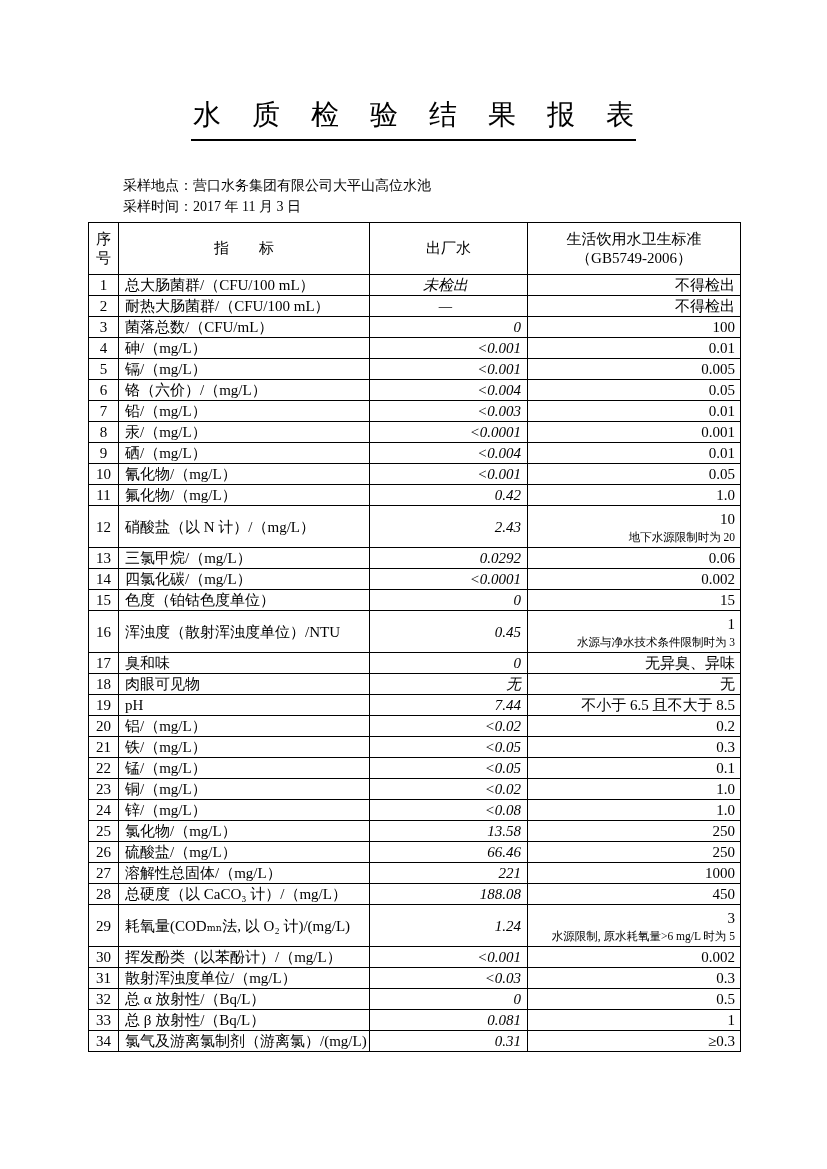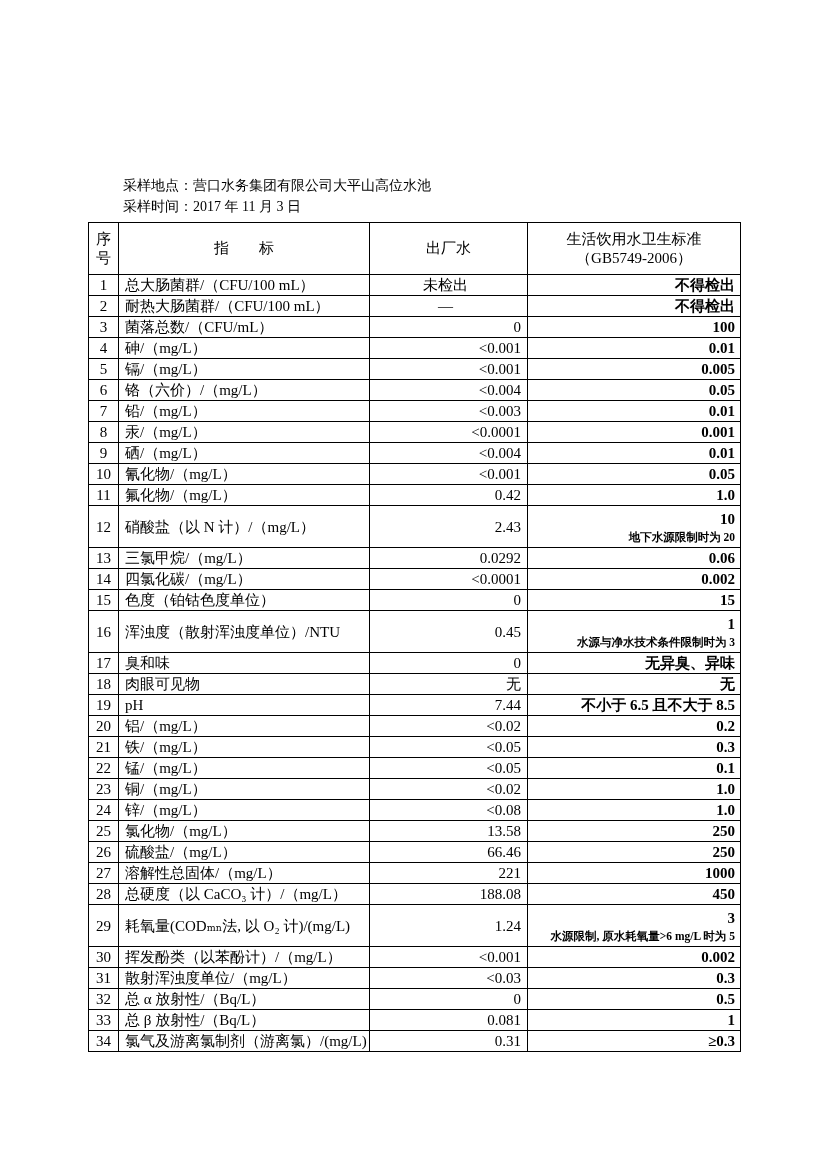--- a/index.html
+++ b/index.html
@@ -60,30 +60,33 @@
     vertical-align: middle;
     overflow: hidden;
   }
   thead tr { height: 52px; }
   thead th { text-align: center; line-height: 19px; }
   tbody tr { height: 20.6px; }
   tbody tr.has-note { height: 42px; }
   tbody td { line-height: 20px; }
   .c-no  { text-align: center; }
   .c-ind { text-align: left;  padding-left: 6px; }
-  .c-val { text-align: right; padding-right: 6px; }
-  .c-std { text-align: right; padding-right: 5px; font-weight: bold; }
+  .c-val { text-align: right; padding-right: 6px; font-style: italic; }
+  .c-std { text-align: right; padding-right: 5px; }
   .std-main { line-height: 20px; }
   .std-note { font-size: 11.5px; line-height: 16px; }
 </style>
 </head>
 <body>
 
 <div class="page">
 
+  <div class="title-wrap">
+    <span class="title-underline"><span class="title-text">水质检验结果报表</span></span>
+  </div>
 
   <div class="meta">
     <div class="meta-line"><span>采样地点：</span><span>营口水务集团有限公司大平山高位水池</span></div>
     <div class="meta-line"><span>采样时间：</span><span>2017 年 11 月 3 日</span></div>
   </div>
 
   <table class="report-table">
     <colgroup>
       <col class="col-no">
       <col class="col-ind">

